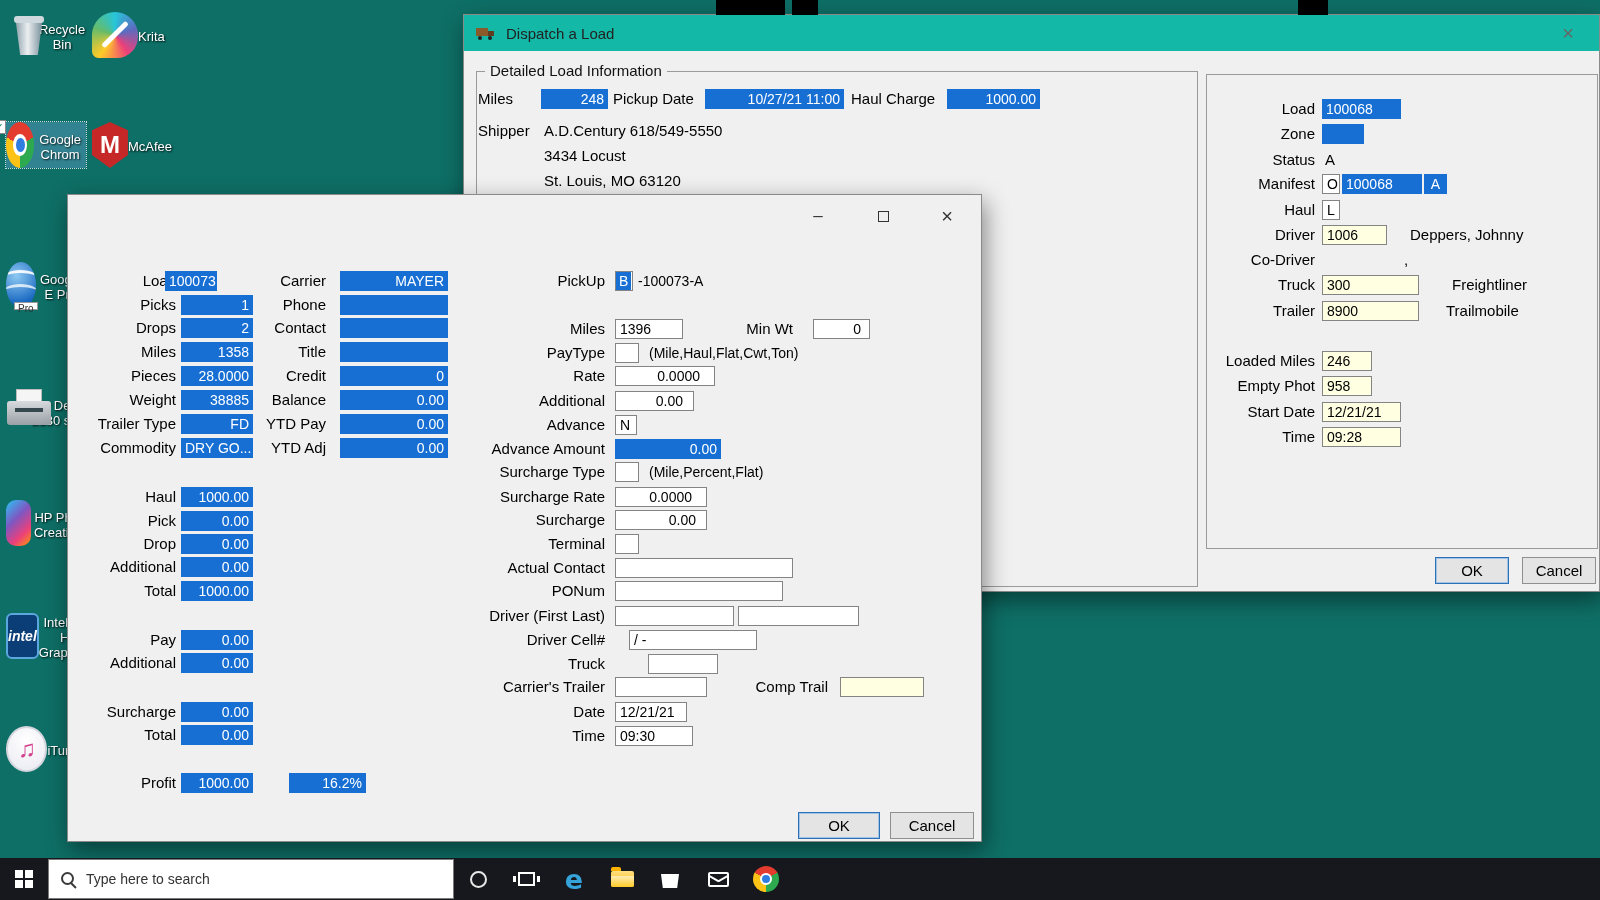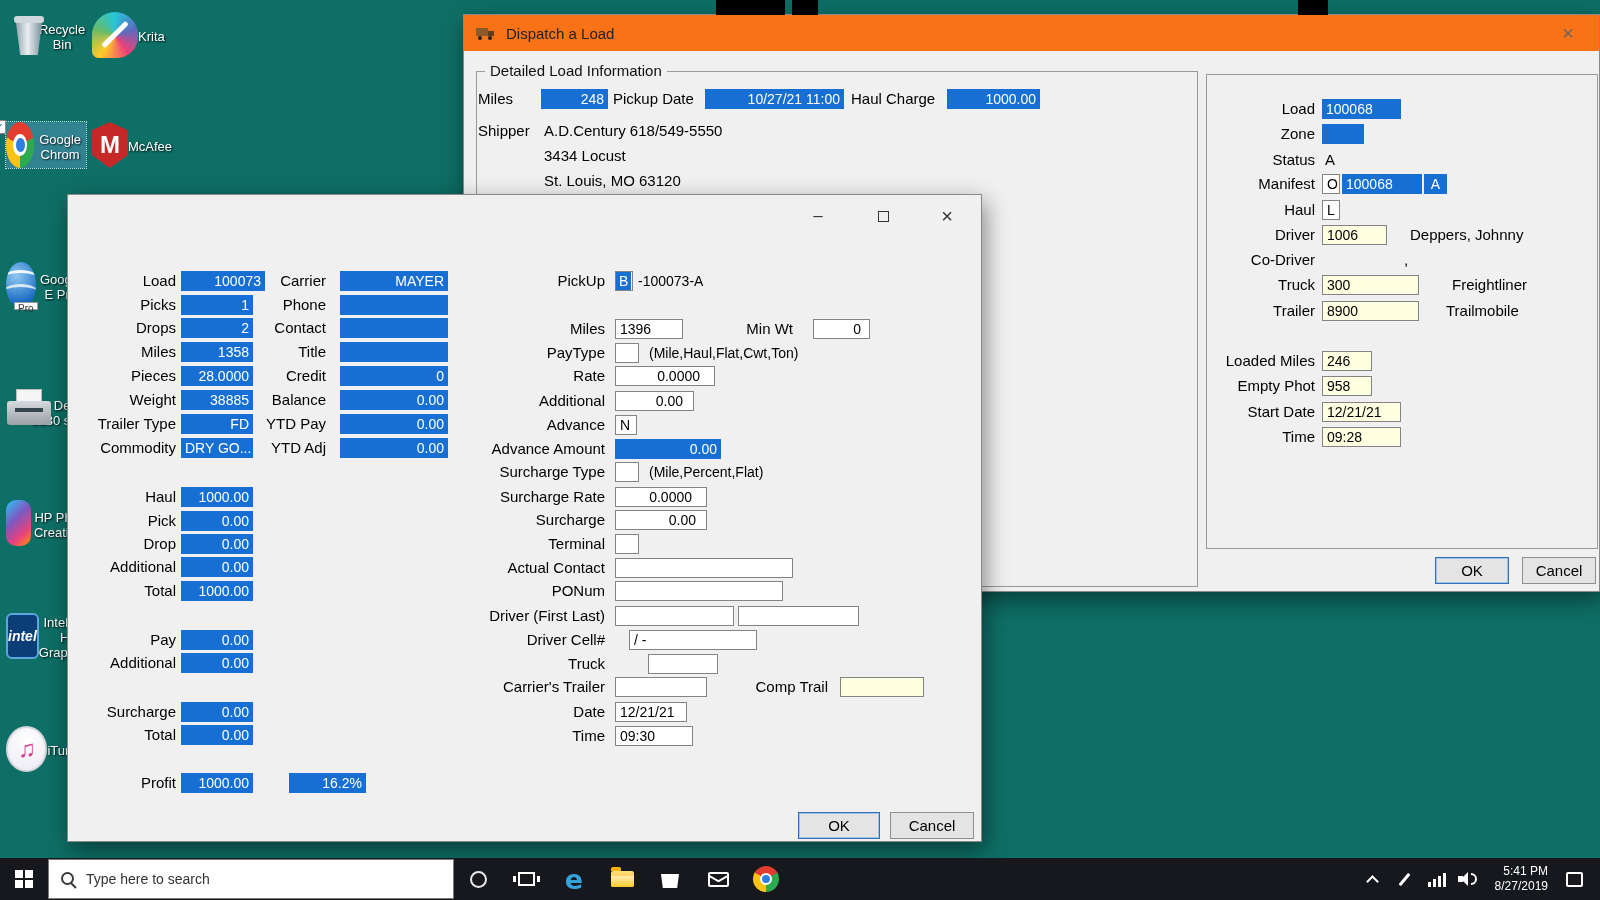--- a/index.html
+++ b/index.html
@@ -162,21 +162,21 @@
     <div class="cap">Intel(R) H Graphics</div>
   </div>
   <div class="tile" style="left:6px;top:726px">
     <div class="art itunes">
         <span class="glyph">♫</span>
       </div>
     <div class="cap">iTunes</div>
   </div>
 
   <div class="win" style="left:463px;top:14px;width:1137px;height:578px;z-index:10">
-    <div class="tbar" style="height:36px;background:#f97316">
+    <div class="tbar" style="height:36px;background:#14b8a6">
       <span class="ticon">
         <svg width="20" height="15" viewBox="0 0 20 15">
             <rect x="0" y="2" width="12" height="8" fill="#8a5a2a"></rect>
             <rect x="12" y="5" width="6" height="5" fill="#5f3d1e"></rect>
             <circle cx="4" cy="12" r="2" fill="#222"></circle>
             <circle cx="14" cy="12" r="2" fill="#222"></circle>
           </svg>
       </span>
       <span class="ttitle">Dispatch a Load</span>
     </div>
@@ -248,21 +248,21 @@
   </div>
 
   <div class="win" style="left:67px;top:194px;width:915px;height:648px;z-index:20">
     <div class="capbtn" style="left:728px">–</div>
     <div class="capbtn" style="left:793px">
         <span class="maxbox"></span>
       </div>
     <div class="capbtn" style="left:857px;font-size:20px">×</div>
 
     <div class="rlab" style="left:8px;top:76px;width:100px">Load</div>
-    <div class="fld blue" style="left:113px;top:76px;width:84px">100073</div>
+    <div class="fld blue" style="left:97px;top:76px;width:52px">100073</div>
     <div class="rlab" style="left:8px;top:100px;width:100px">Picks</div>
     <div class="fld blue" style="left:113px;top:100px;width:72px">1</div>
     <div class="rlab" style="left:8px;top:123px;width:100px">Drops</div>
     <div class="fld blue" style="left:113px;top:123px;width:72px">2</div>
     <div class="rlab" style="left:8px;top:147px;width:100px">Miles</div>
     <div class="fld blue" style="left:113px;top:147px;width:72px">1358</div>
     <div class="rlab" style="left:8px;top:171px;width:100px">Pieces</div>
     <div class="fld blue" style="left:113px;top:171px;width:72px">28.0000</div>
     <div class="rlab" style="left:8px;top:195px;width:100px">Weight</div>
     <div class="fld blue" style="left:113px;top:195px;width:72px">38885</div>
@@ -415,43 +415,15 @@
     <div class="tbbtn">
         <span class="mailico">
           <i class="l1"></i>
           <i class="l2"></i>
         </span>
       </div>
     <div class="tbbtn">
         <span class="chrome sm"></span>
       </div>
 
-    <div class="tray">
-      <div class="traybtn">
-          <span class="chev"></span>
-        </div>
-      <div class="traybtn">
-          <span class="pen"></span>
-        </div>
-      <div class="traybtn">
-          <span class="net">
-            <i></i>
-            <i></i>
-            <i></i>
-            <i></i>
-          </span>
-        </div>
-      <div class="traybtn">
-          <span class="spk">
-            <span class="wav"></span>
-          </span>
-        </div>
-      <div class="clock">
-        <div>5:41 PM</div>
-        <div>8/27/2019</div>
-      </div>
-      <div class="traybtn">
-          <span class="note"></span>
-        </div>
-    </div>
   </div>
 
 </div>
 
 </body></html>

